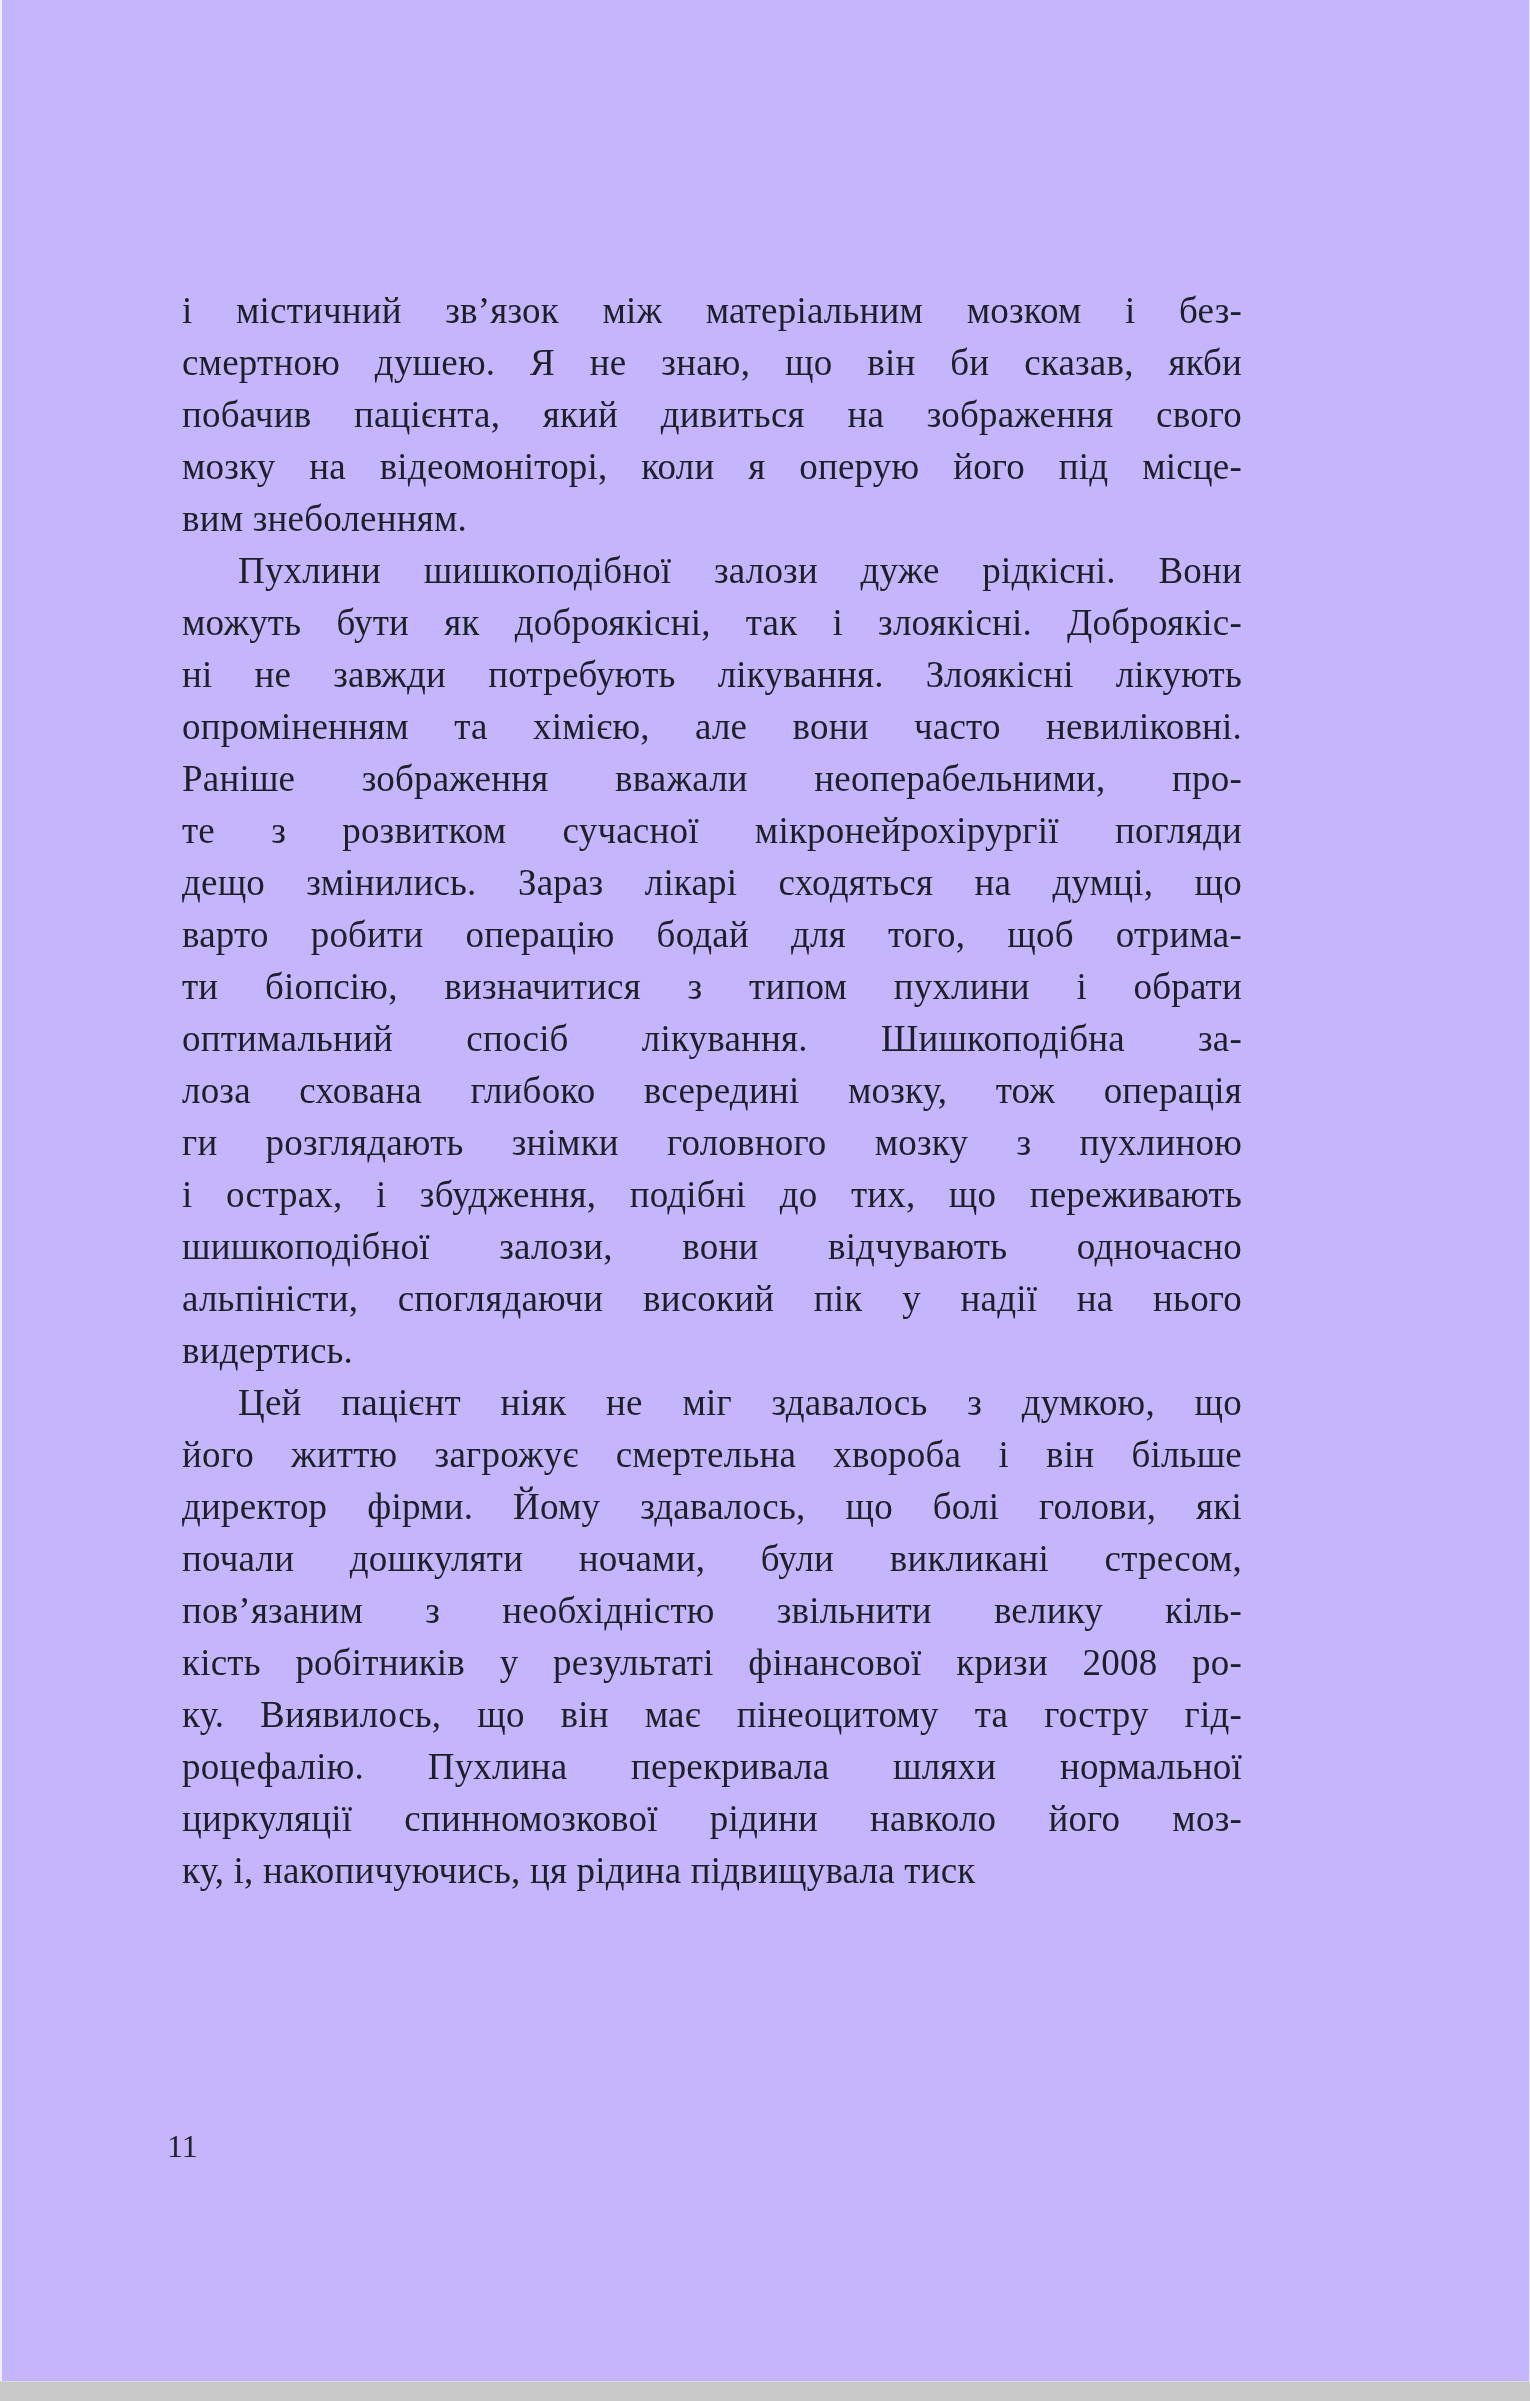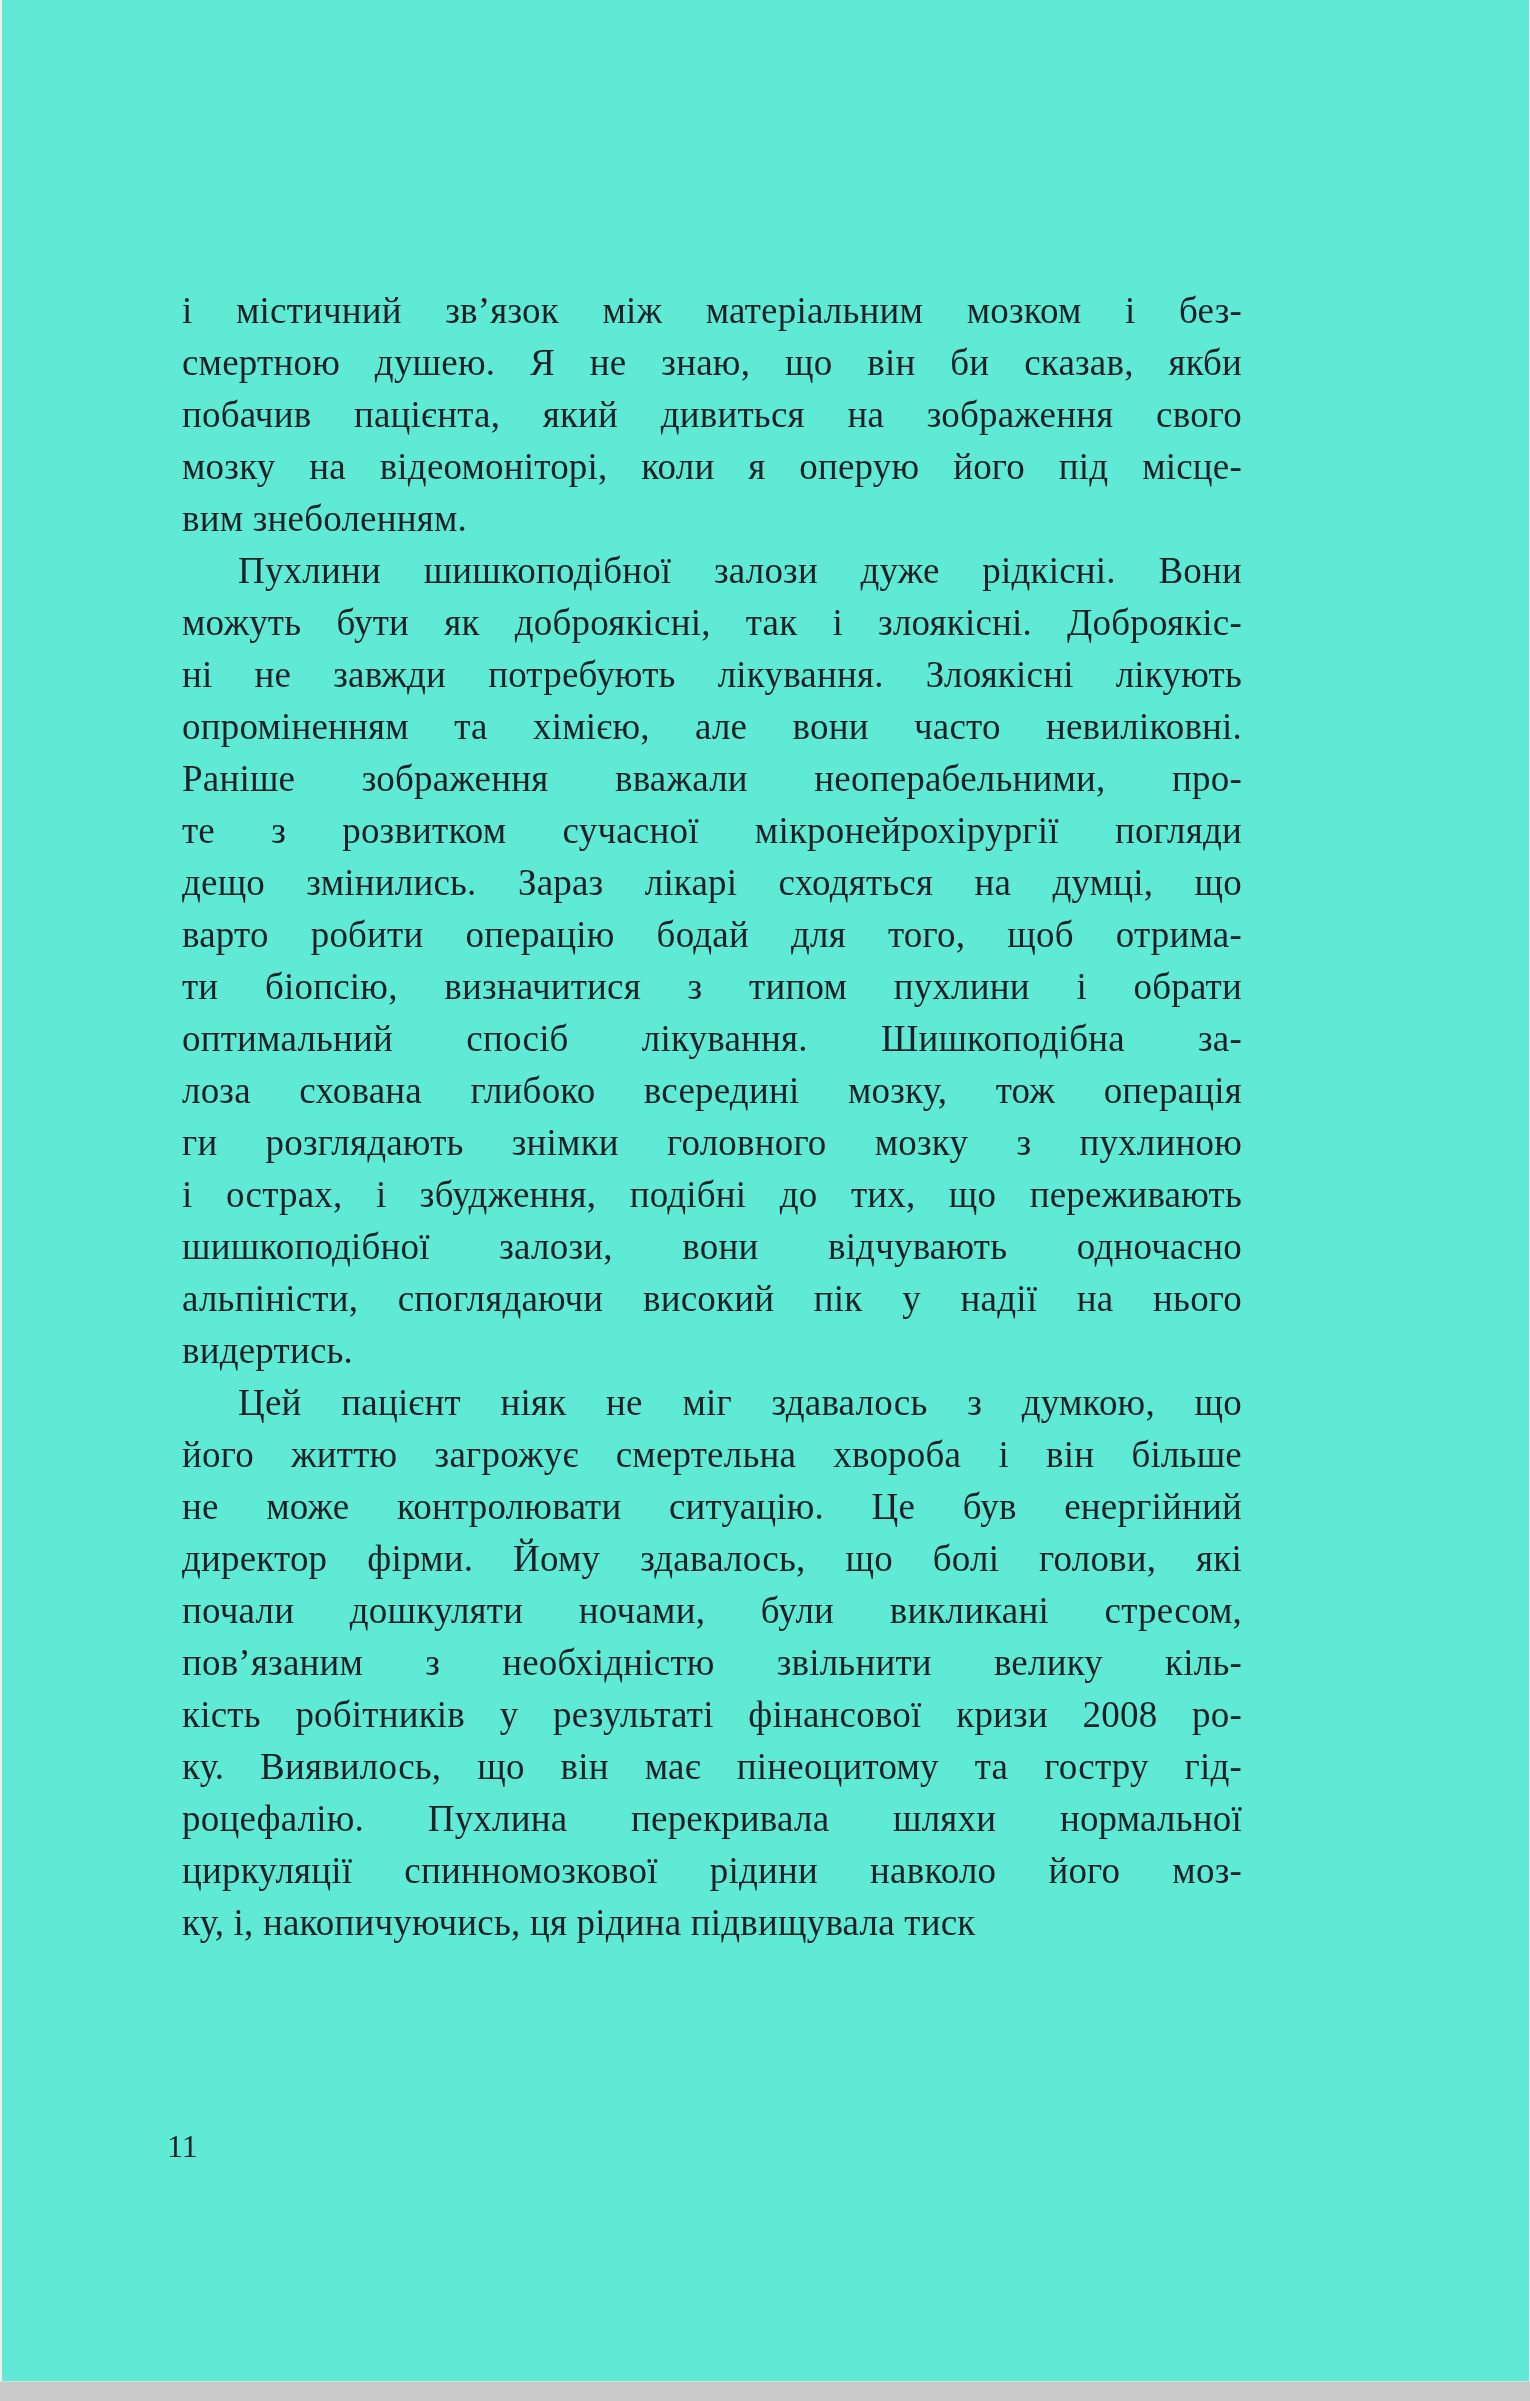--- a/index.html
+++ b/index.html
@@ -4,21 +4,21 @@
 <style>
   html, body {
     margin: 0;
     padding: 0;
     background: #ffffff;
   }
   .book-page {
     position: relative;
     width: 1531px;
     height: 2401px;
-    background: #5eead4;
+    background: #c4b5fd;
     overflow: hidden;
     font-family: "Liberation Serif", "DejaVu Serif", serif;
   }
   
   .edge-left {
     position: absolute;
     left: 0; top: 0; bottom: 0;
     width: 2.4px;
     background: #f0f0f0;
   }
@@ -101,21 +101,20 @@
         <div class="ln just">лоза схована глибоко всередині мозку, тож операція</div>
         <div class="ln just">ги розглядають знімки головного мозку з пухлиною</div>
         <div class="ln just">і острах, і збудження, подібні до тих, що переживають</div>
         <div class="ln just">шишкоподібної залози, вони відчувають одночасно</div>
         <div class="ln just">альпіністи, споглядаючи високий пік у надії на нього</div>
         <div class="ln">видертись.</div>
       </div>
       <div class="para">
         <div class="ln just indent">Цей пацієнт ніяк не міг здавалось з думкою, що</div>
         <div class="ln just">його життю загрожує смертельна хвороба і він більше</div>
-        <div class="ln just">не може контролювати ситуацію. Це був енергійний</div>
         <div class="ln just">директор фірми. Йому здавалось, що болі голови, які</div>
         <div class="ln just">почали дошкуляти ночами, були викликані стресом,</div>
         <div class="ln just">пов’язаним з необхідністю звільнити велику кіль-</div>
         <div class="ln just">кість робітників у результаті фінансової кризи 2008 ро-</div>
         <div class="ln just">ку. Виявилось, що він має пінеоцитому та гостру гід-</div>
         <div class="ln just">роцефалію. Пухлина перекривала шляхи нормальної</div>
         <div class="ln just">циркуляції спинномозкової рідини навколо його моз-</div>
         <div class="ln">ку, і, накопичуючись, ця рідина підвищувала тиск</div>
       </div>
     </div>

